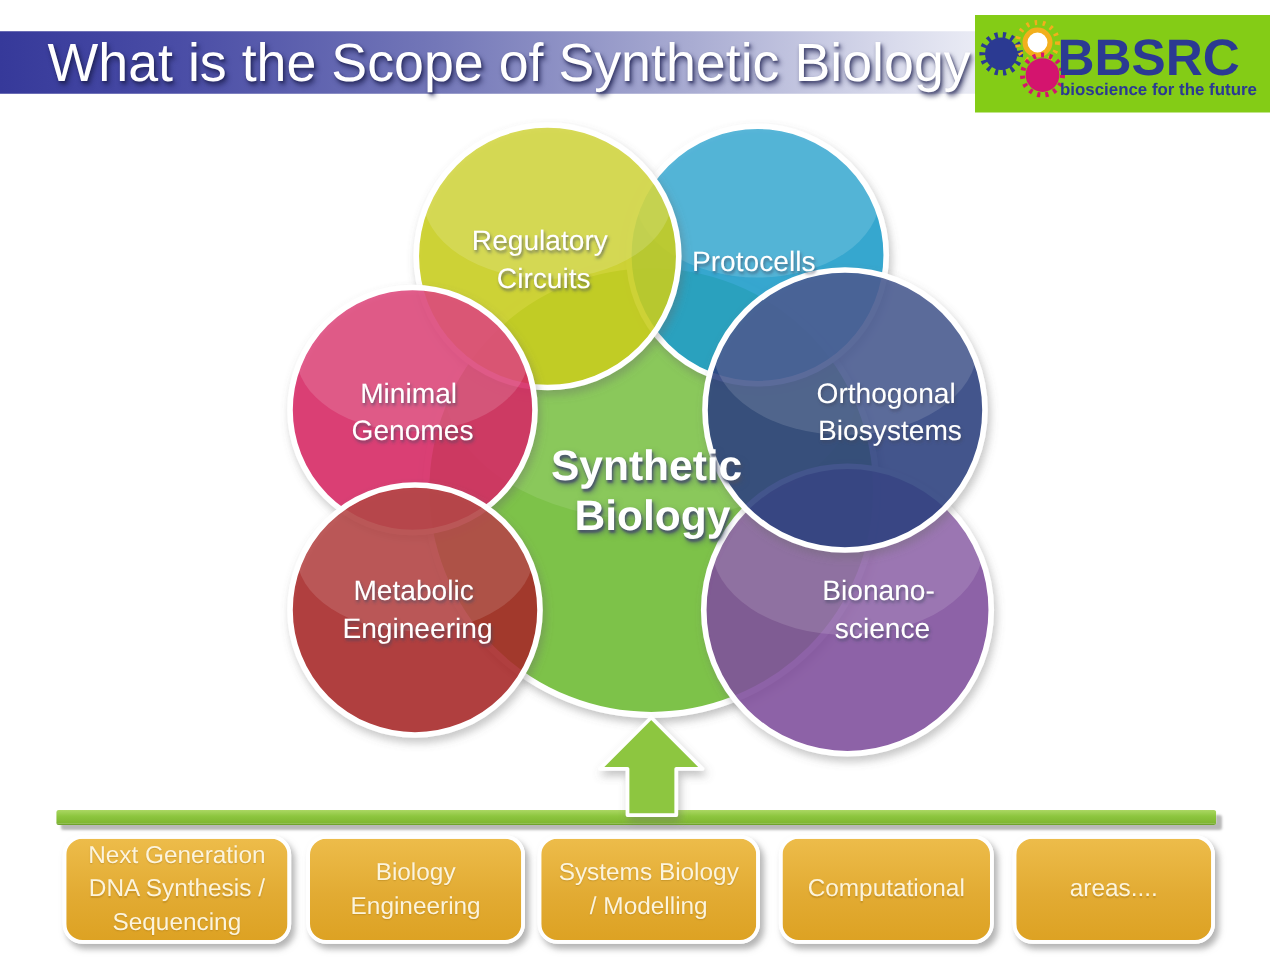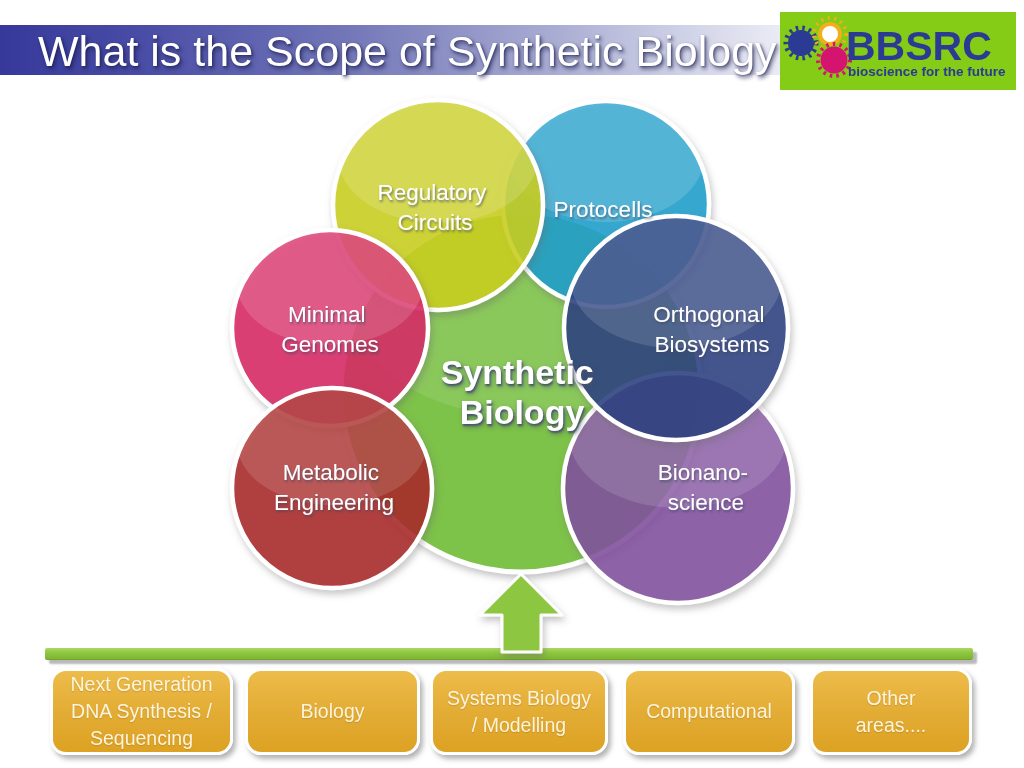--- a/index.html
+++ b/index.html
@@ -80,30 +80,30 @@
 
   <div class="foundation-bar"></div>
 
   <div class="gold-box" style="left:50px;  width:183px;">
     <span>Next Generation</span>
     <span>DNA Synthesis /</span>
     <span>Sequencing</span>
   </div>
   <div class="gold-box" style="left:245px; width:175px;">
     <span>Biology</span>
+    <span>Engineering</span>
   </div>
   <div class="gold-box" style="left:430px; width:178px;">
     <span>Systems Biology</span>
     <span>/ Modelling</span>
   </div>
   <div class="gold-box" style="left:623px; width:172px;">
     <span>Computational</span>
   </div>
   <div class="gold-box" style="left:810px; width:162px;">
-    <span>Other</span>
     <span>areas....</span>
   </div>
 
   <svg width="1024" height="768" viewBox="0 0 1024 768" style="position:absolute;left:0;top:0;">
     <defs>
       <filter id="drop" x="-20%" y="-20%" width="140%" height="140%">
         <feDropShadow dx="2" dy="4" stdDeviation="3.5" flood-color="#666666" flood-opacity="0.4"></feDropShadow>
       </filter>
       <filter id="txtshadow" x="-20%" y="-20%" width="140%" height="140%">
         <feDropShadow dx="1" dy="2" stdDeviation="1.2" flood-color="#3c465f" flood-opacity="0.65"></feDropShadow>

